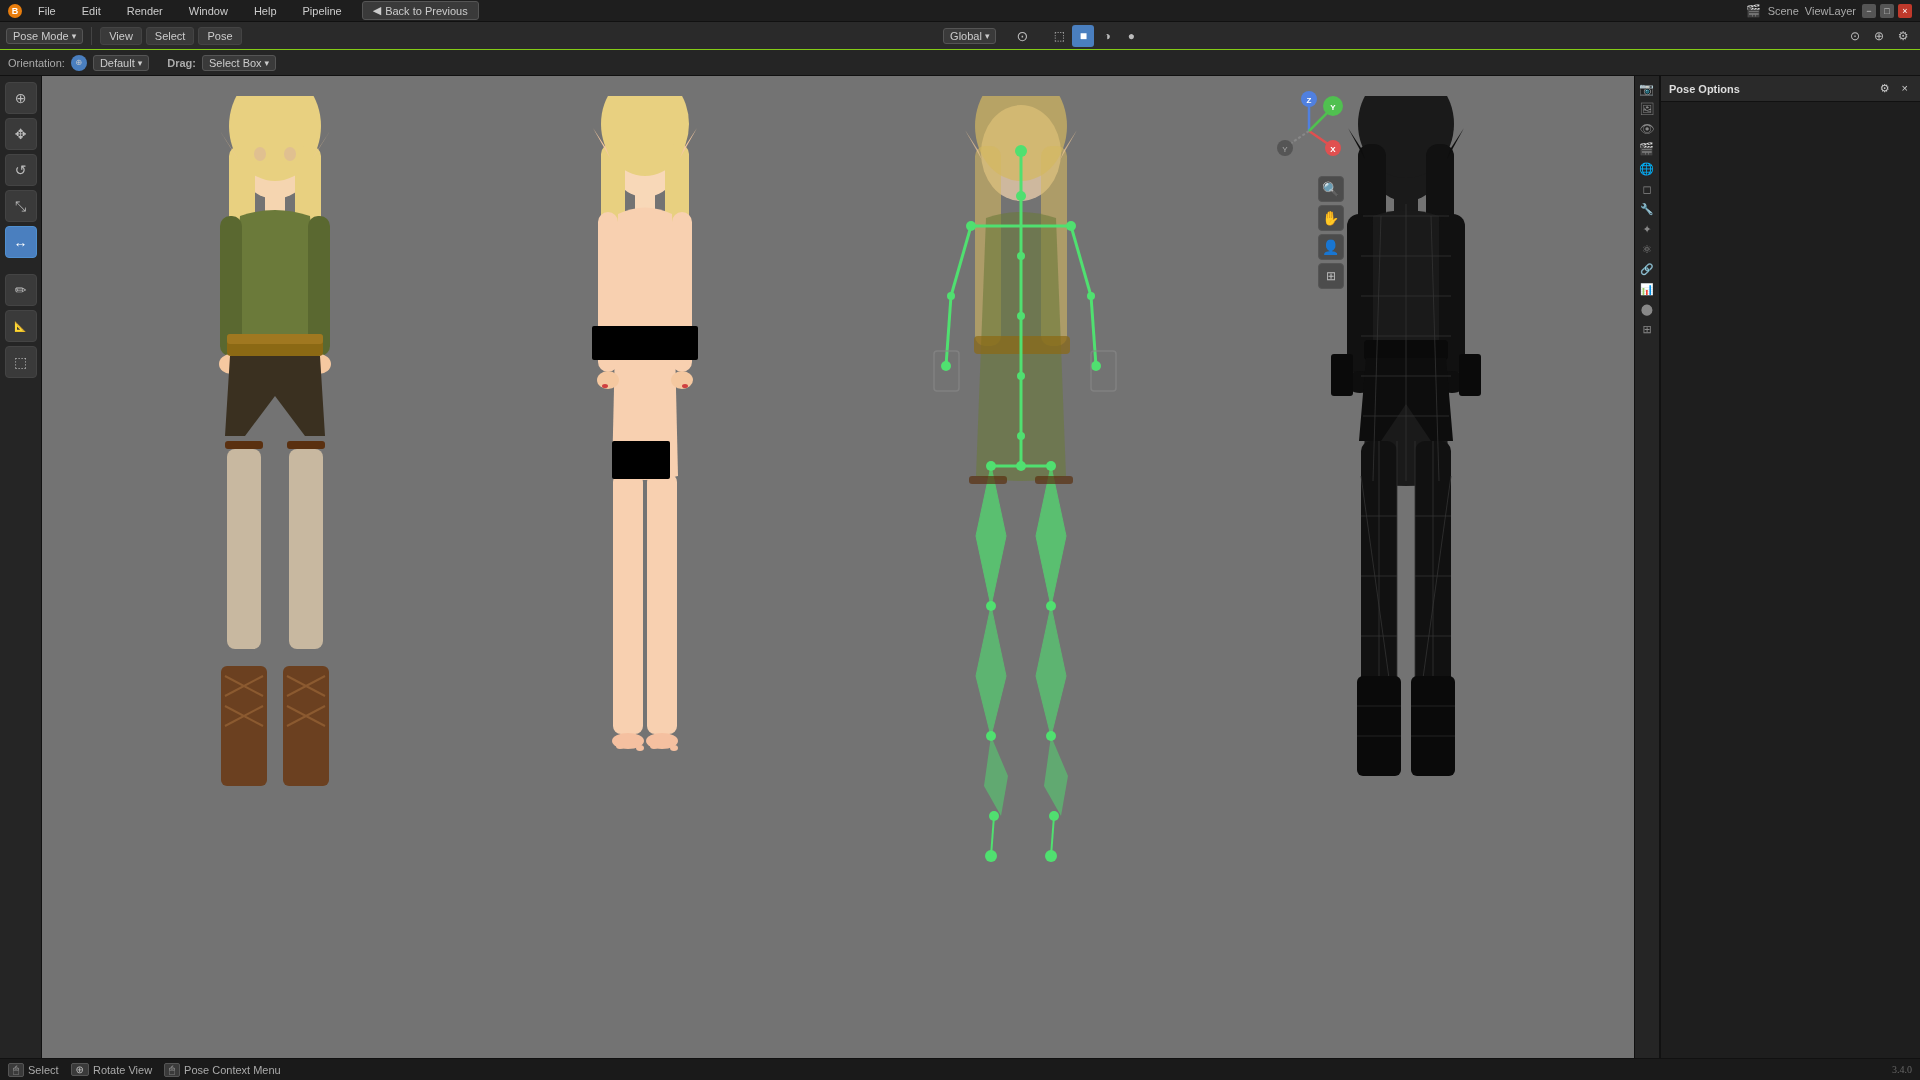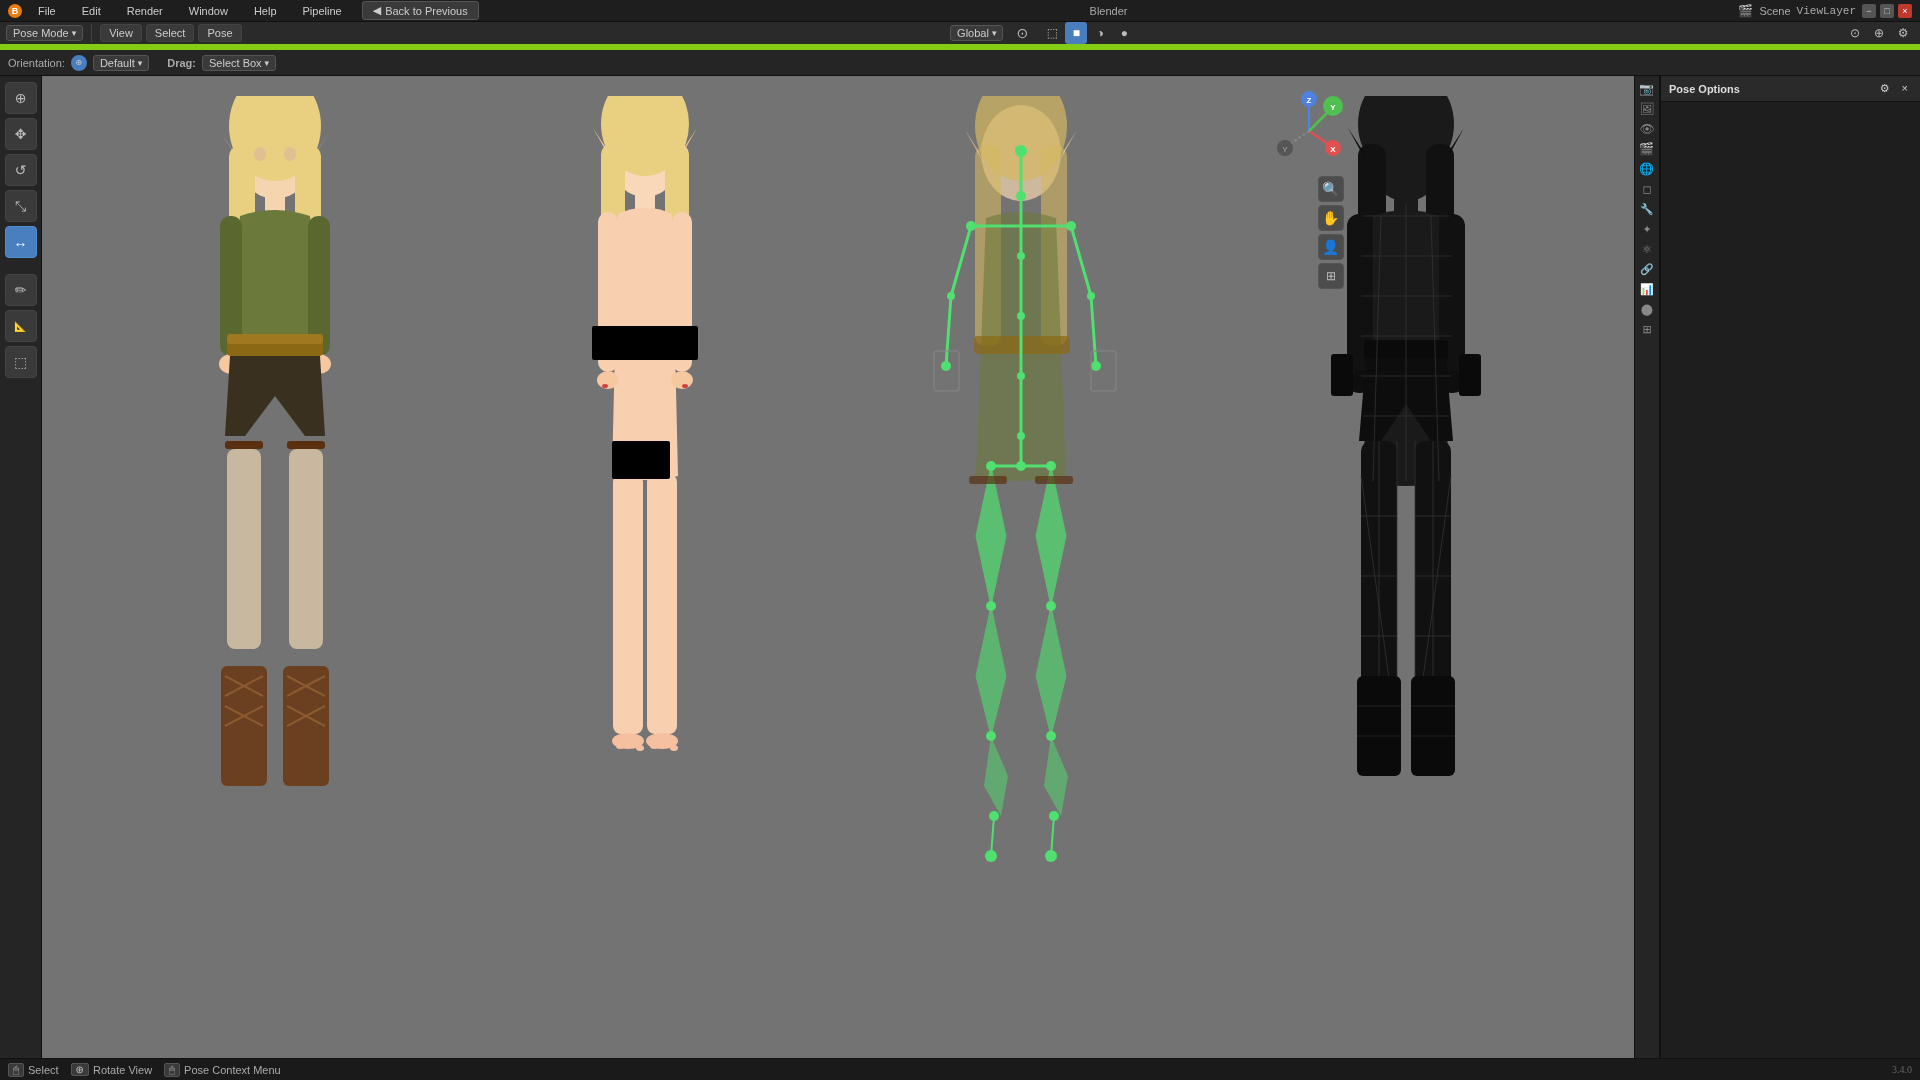--- a/index.html
+++ b/index.html
@@ -73,21 +73,21 @@
     #titlebar .win-close { background: #c0392b; color: white; }
 
     
     #header {
       height: 28px;
       background: #2a2a2a;
       display: flex;
       align-items: center;
       padding: 0 6px;
       gap: 4px;
-      border-bottom: 6px solid #84cc16;
+      border-bottom: 1px solid #84cc16;
     }
     .hdr-btn {
       padding: 2px 8px;
       background: #3a3a3a;
       border: 1px solid #444;
       border-radius: 3px;
       cursor: pointer;
       font-size: 11px;
       color: #ccc;
     }
@@ -274,42 +274,41 @@
     <div class="menu-item">Edit</div>
     <div class="menu-item">Render</div>
     <div class="menu-item">Window</div>
     <div class="menu-item">Help</div>
     <div class="menu-item">Pipeline</div>
   </div>
   <div class="back-btn">
     <span>◀</span>
     <span>Back to Previous</span>
   </div>
-  <div class="title-center">Blender</div>
   <div style="display:flex;align-items:center;gap:6px;margin-left:auto;">
     <span style="font-size:12px;">🎬</span>
     <span style="font-size:11px;color:#aaa;">Scene</span>
-    <span style="font-size:11px;color:#aaa;font-family:Liberation Mono, monospace;">ViewLayer</span>
+    <span style="font-size:11px;color:#aaa;">ViewLayer</span>
     <div class="win-controls">
       <div class="win-btn win-min">−</div>
       <div class="win-btn win-max">□</div>
       <div class="win-btn win-close">×</div>
     </div>
   </div>
 </div>
 
 <div id="header">
   <div class="tb2-dropdown">Pose Mode</div>
   <div class="hdr-separator"></div>
   <div class="menu-item hdr-btn">View</div>
   <div class="menu-item hdr-btn">Select</div>
   <div class="menu-item hdr-btn">Pose</div>
   <div class="hdr-spacer"></div>
 
-  <div style="display:flex;align-items:center;gap:8px;">
+  <div style="display:flex;align-items:center;gap:15px;">
     <div class="tb2-dropdown">Global</div>
     <div class="icon-btn" style="font-size:14px;">⊙</div>
 
     <div style="display:flex;gap:2px;">
       <div class="icon-btn" style="color:#bbb;">⬚</div>
       <div class="icon-btn active-render" style="color:white;background:#4a7fbf;">■</div>
       <div class="icon-btn">◑</div>
       <div class="icon-btn">●</div>
     </div>
   </div>

